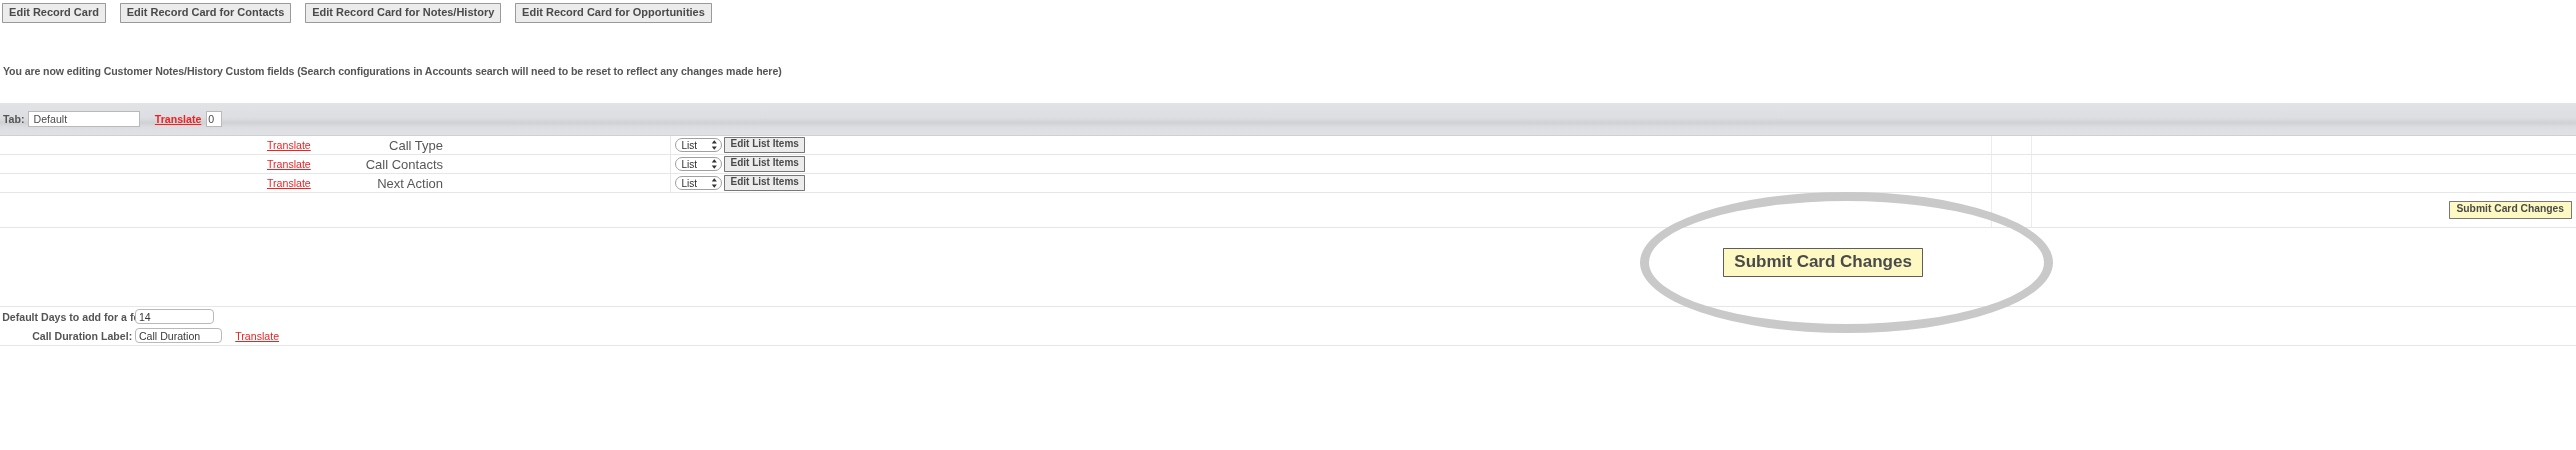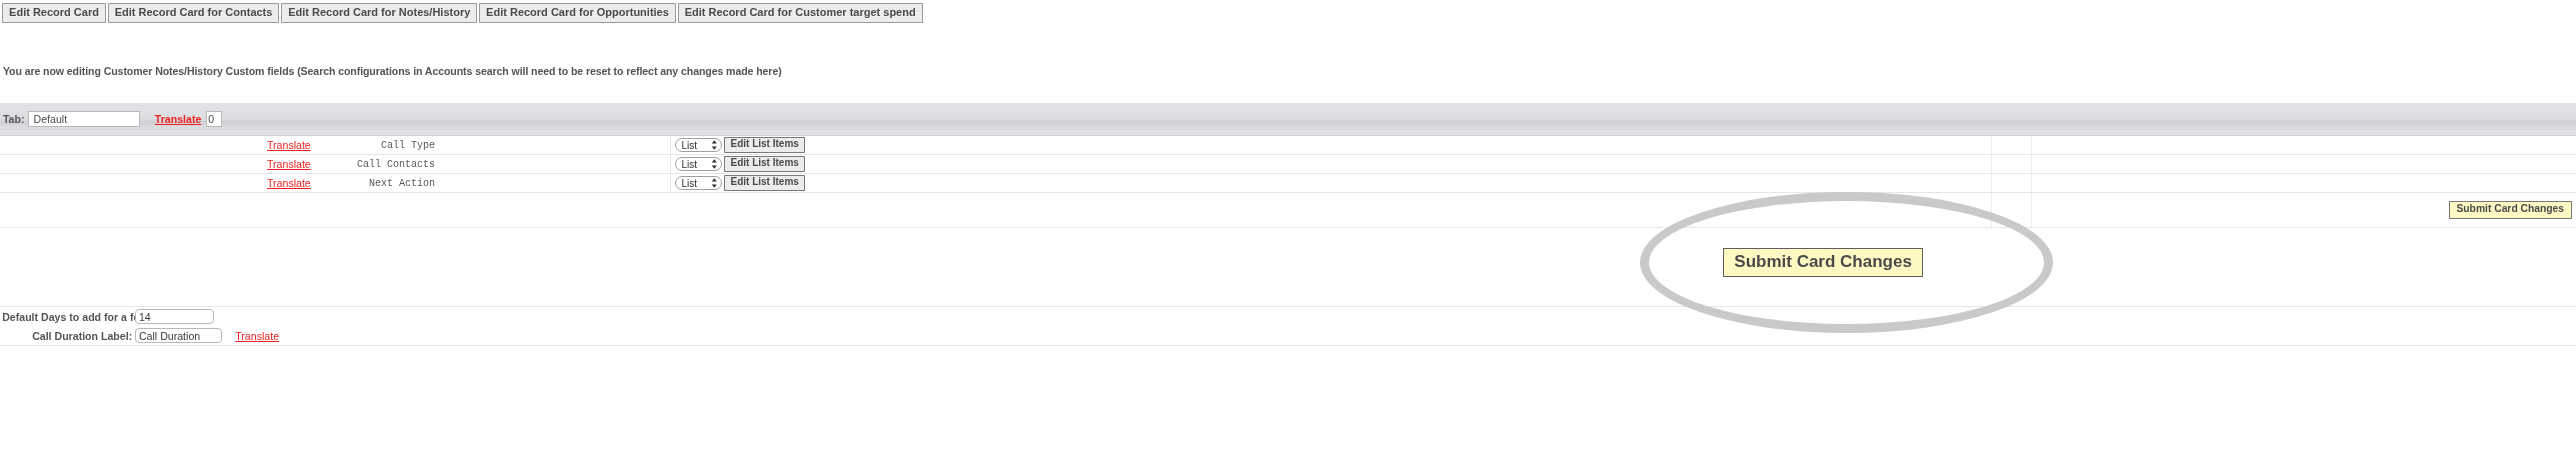--- a/index.html
+++ b/index.html
@@ -18,21 +18,21 @@
     -webkit-font-smoothing: antialiased;
   }
 
   
   .card-toolbar {
     position: absolute;
     top: 2.9px;
     left: 2.2px;
     display: flex;
     align-items: flex-start;
-    gap: 2px;
+    gap: 14px;
   }
   .card-tab-btn {
     font-family: "Liberation Sans", sans-serif;
     font-size: 11px;
     font-weight: bold;
     color: #4a4a4a;
     background: #ececec;
     border: 0.7px solid #9a9a9a;
     border-radius: 0.7px;
     padding: 2.9px 5.9px 3.7px 5.9px;
@@ -115,31 +115,30 @@
 
   
   .field-row {
     position: relative;
     height: 19px;
     border-bottom: 0.7px solid #e6e6e6;
     background: #ffffff;
   }
   .fr-label {
     position: absolute;
-    left: 4px;
+    left: 12px;
     top: 0;
     width: 431px;
     height: 100%;
     display: flex;
     align-items: center;
     justify-content: flex-end;
-    font-size: 10px;
+    font-size: 13px;
     color: #58585a;
     white-space: nowrap;
-    font-family: Liberation Mono, monospace;
   }
   .fr-translate {
     position: absolute;
     left: 938px;
     top: 0;
     height: 100%;
     display: flex;
     align-items: center;
     transform: translateX(-671px);
     font-size: 10.6px;
@@ -315,21 +314,20 @@
   }
 </style>
 </head>
 <body>
 
 <div class="card-toolbar">
   <button class="card-tab-btn">Edit Record Card</button>
   <button class="card-tab-btn">Edit Record Card for Contacts</button>
   <button class="card-tab-btn">Edit Record Card for Notes/History</button>
   <button class="card-tab-btn">Edit Record Card for Opportunities</button>
-  <button class="card-tab-btn">Edit Record Card for Customer target spend</button>
 </div>
 
 <div class="notice-line">You are now editing Customer Notes/History Custom fields (Search configurations in Accounts search will need to be reset to reflect any changes made here)</div>
 
 <div class="card-table">
 
   <div class="tab-strip">
     <span class="tab-label">Tab:</span>
     <input class="tab-name-input" type="text" value="Default" style="">
     <a class="tab-translate">Translate</a>

